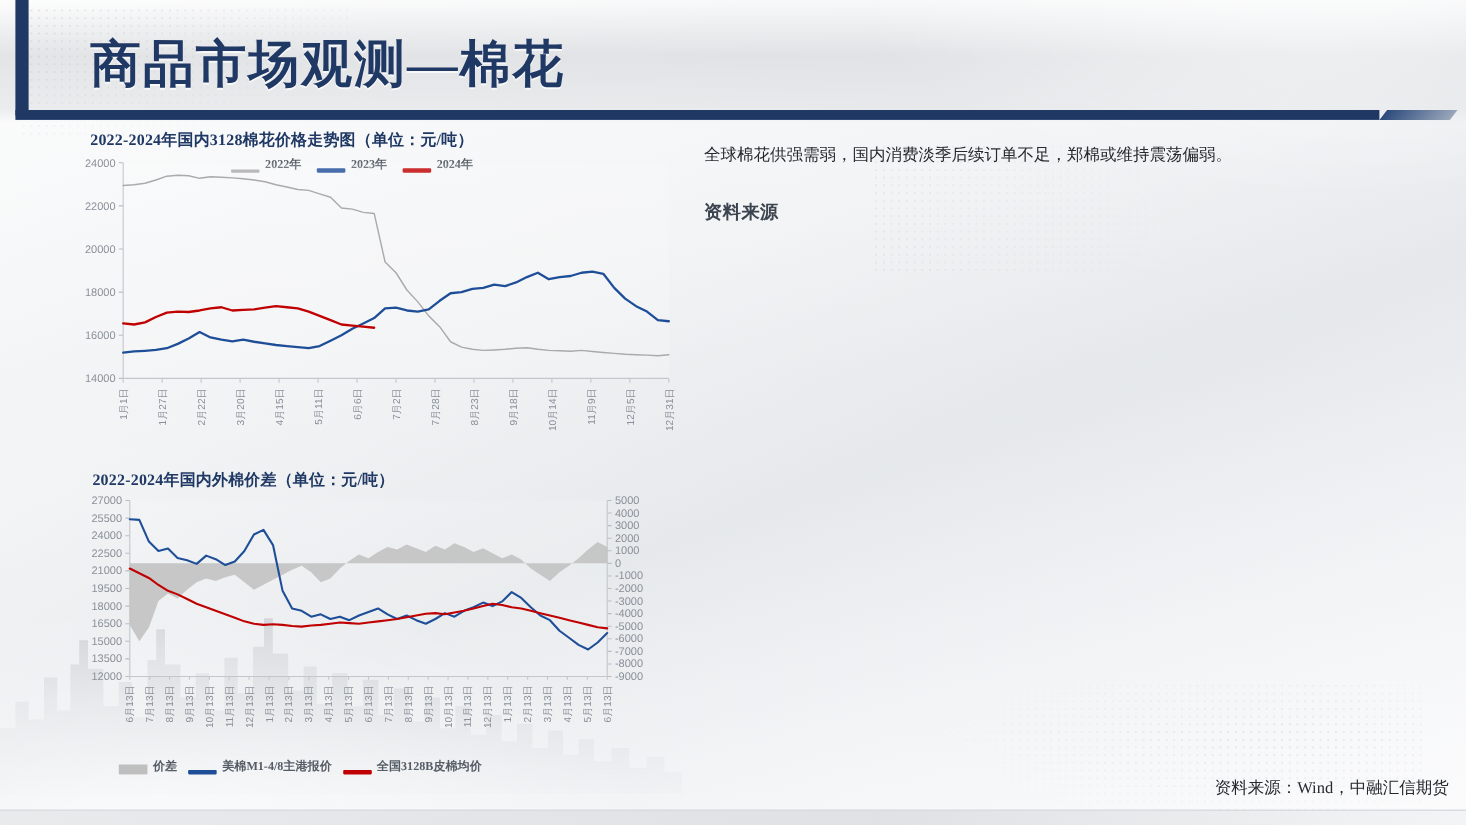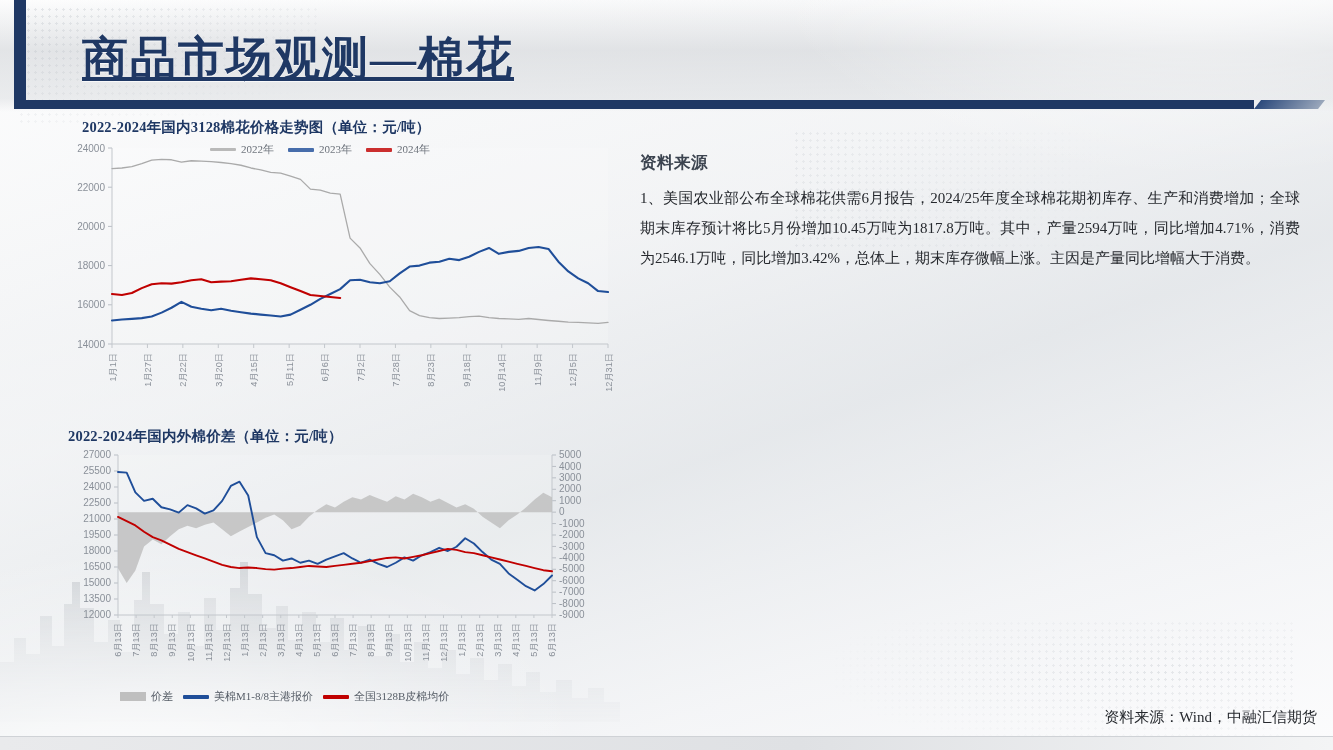--- a/index.html
+++ b/index.html
@@ -60,21 +60,20 @@
   }
   .left-bar {
     position:absolute; left:14px; top:0; width:12px; height:105px;
     background:#1f3864;
   }
   .title {
     position:absolute; left:82px; top:28px;
     font-family:"Liberation Serif","DejaVu Serif",serif;
     font-size:46px; font-weight:700; color:#1f3864; letter-spacing:2px;
     text-shadow: 0 1px 0 rgba(255,255,255,.7);
-    text-decoration: underline;
   }
   .title-rule {
     position:absolute; left:14px; top:100px; width:1240px; height:9px;
     background: linear-gradient(to right, #1f3864 0%, #1f3864 78%, #4a6severe 100%);
   }
   .title-rule-main { background:#1f3864; }
   .title-rule-tail {
     position:absolute; left:1254px; top:100px; width:64px; height:9px;
     background: linear-gradient(to right, #2c4a7c, #9aa7bb);
     transform: skewX(-38deg); transform-origin: left bottom;
@@ -87,21 +86,21 @@
     font-size:14.5px; font-weight:700; color:#1f3864; letter-spacing:.2px;
     white-space:nowrap;
   }
   .chart-box { position:relative; }
 
   .legend-row {
     display:flex; align-items:center; justify-content:center; gap:14px;
     font-size:11px; color:#555c66;
     font-family:"Liberation Serif","DejaVu Serif",serif;
   }
-  .legend-item { display:flex; align-items:center; gap:5px; }
+  .legend-item { display:flex; align-items:flex-end; gap:5px;font-weight:bold; }
   .legend-swatch { display:inline-block; width:26px; height:3px; border-radius:1px; }
   .legend-swatch.area { height:9px; width:26px; border-radius:0; }
 
   .axis-label { font-size:10px; fill:#8a9099;
     font-family:"Liberation Sans","DejaVu Sans",sans-serif; }
   .axis-label-cn { font-size:9.2px; fill:#8a9099;
     font-family:"Liberation Sans","DejaVu Sans",sans-serif; }
 
   
   #right-col {
@@ -217,21 +216,21 @@
         <text x="516.0714285714287" y="217" class="axis-label-cn" transform="rotate(-90 516.0714285714287 217)" text-anchor="end">12月5日</text>
         <line x1="548" y1="208" x2="548" y2="212" stroke="#c3c7cc" stroke-width="1"></line>
         <text x="551.5" y="217" class="axis-label-cn" transform="rotate(-90 551.5 217)" text-anchor="end">12月31日</text>
         <path d="M52.00,32.58L61.92,31.99L71.84,30.62L81.76,27.68L91.68,24.15L101.60,23.37L111.52,23.76L121.44,26.11L131.36,24.74L141.28,25.13L151.20,25.72L161.12,26.50L171.04,27.68L180.96,29.25L190.88,31.99L200.80,33.95L210.72,36.30L220.64,37.09L230.56,40.22L240.48,43.36L250.40,53.16L260.32,54.14L270.24,57.08L280.16,58.06L290.08,102.16L300.00,111.96L309.92,127.64L319.84,138.42L329.76,151.16L339.68,160.96L349.60,174.68L359.52,179.58L369.44,181.54L379.36,182.52L389.28,182.13L399.20,181.54L409.12,180.56L419.04,180.17L428.96,181.54L438.88,182.52L448.80,182.91L458.72,183.30L468.64,182.52L478.56,183.50L488.48,184.48L498.40,185.26L508.32,186.05L518.24,186.44L528.16,186.83L538.08,187.42L548.00,186.44" fill="none" stroke="#aaaaaa" stroke-width="1.3" stroke-linejoin="round" stroke-linecap="round"></path>
         <path d="M52.00,184.48L61.92,183.50L71.84,182.91L81.76,182.13L91.68,180.56L101.60,176.64L111.52,171.74L121.44,165.86L131.36,170.76L141.28,172.72L151.20,174.29L161.12,172.72L171.04,174.68L180.96,176.25L190.88,177.62L200.80,178.60L210.72,179.58L220.64,180.56L230.56,178.60L240.48,173.70L250.40,168.80L260.32,162.92L270.24,158.02L280.16,153.12L290.08,144.30L300.00,143.71L309.92,146.26L319.84,147.24L329.76,145.28L339.68,137.44L349.60,130.58L359.52,129.60L369.44,126.66L379.36,125.68L389.28,122.74L399.20,124.11L409.12,120.78L419.04,115.88L428.96,111.96L438.88,117.84L448.80,115.88L458.72,114.90L468.64,111.96L478.56,110.98L488.48,112.94L498.40,125.68L508.32,135.48L518.24,142.34L528.16,147.24L538.08,155.08L548.00,156.06" fill="none" stroke="#1f4e99" stroke-width="2.1" stroke-linejoin="round" stroke-linecap="round"></path>
         <path d="M52.00,158.02L61.92,159.00L71.84,157.04L81.76,152.14L91.68,148.22L101.60,147.24L111.52,147.63L121.44,146.26L131.36,144.30L141.28,143.32L151.20,146.26L161.12,145.67L171.04,145.28L180.96,143.71L190.88,142.34L200.80,143.32L210.72,144.30L220.64,147.24L230.56,151.16L240.48,155.08L250.40,159.00L260.32,159.98L270.24,160.96L280.16,161.94" fill="none" stroke="#c00000" stroke-width="2.1" stroke-linejoin="round" stroke-linecap="round"></path>
       </svg>
   </div>
 
   <div class="chart-box" style="height:300px;margin-top:14px;">
-    <div class="chart-title" style="position:absolute;left:8px;top:0;">2022-2024年国内外棉价差（单位：元/吨）</div>
+    <div class="chart-title" style="position:absolute;left:24px;top:0;">2022-2024年国内外棉价差（单位：元/吨）</div>
     <svg id="svg-chart2" style="position:absolute;left:0;top:20px;" width="560" height="230" viewBox="0 0 560 230">
         <rect x="58" y="8" width="434" height="160" fill="rgba(255,255,255,0.15)"></rect>
         <line x1="54" y1="168" x2="58" y2="168" stroke="#b9bec5" stroke-width="1"></line>
         <text x="51" y="171.2" text-anchor="end" class="axis-label">12000</text>
         <line x1="54" y1="152" x2="58" y2="152" stroke="#b9bec5" stroke-width="1"></line>
         <text x="51" y="155.2" text-anchor="end" class="axis-label">13500</text>
         <line x1="54" y1="136" x2="58" y2="136" stroke="#b9bec5" stroke-width="1"></line>
         <text x="51" y="139.2" text-anchor="end" class="axis-label">15000</text>
         <line x1="54" y1="120" x2="58" y2="120" stroke="#b9bec5" stroke-width="1"></line>
         <text x="51" y="123.2" text-anchor="end" class="axis-label">16500</text>
@@ -329,42 +328,42 @@
         <line x1="455.8333333333333" y1="168" x2="455.8333333333333" y2="171" stroke="#c3c7cc" stroke-width="1"></line>
         <text x="459.0333333333333" y="176" class="axis-label-cn" transform="rotate(-90 459.0333333333333 176)" text-anchor="end">4月13日</text>
         <line x1="473.91666666666663" y1="168" x2="473.91666666666663" y2="171" stroke="#c3c7cc" stroke-width="1"></line>
         <text x="477.1166666666666" y="176" class="axis-label-cn" transform="rotate(-90 477.1166666666666 176)" text-anchor="end">5月13日</text>
         <line x1="492" y1="168" x2="492" y2="171" stroke="#c3c7cc" stroke-width="1"></line>
         <text x="495.2" y="176" class="axis-label-cn" transform="rotate(-90 495.2 176)" text-anchor="end">6月13日</text>
         <path d="M58.00,121.14L66.68,136.00L75.36,123.43L84.04,99.43L92.72,92.57L101.40,97.14L110.08,89.14L118.76,82.29L127.44,78.86L136.12,81.14L144.80,77.71L153.48,75.43L162.16,82.29L170.84,89.14L179.52,84.57L188.20,80.00L196.88,75.43L205.56,70.86L214.24,67.43L222.92,73.14L231.60,82.29L240.28,78.86L248.96,69.71L257.64,62.86L266.32,57.14L275.00,60.57L283.68,54.86L292.36,50.29L301.04,52.57L309.72,48.00L318.40,51.43L327.08,54.86L335.76,49.14L344.44,52.57L353.12,46.86L361.80,50.29L370.48,54.86L379.16,51.43L387.84,56.00L396.52,60.57L405.20,57.14L413.88,61.71L422.56,69.71L431.24,75.43L439.92,81.14L448.60,73.14L457.28,67.43L465.96,60.57L474.64,52.57L483.32,45.71L492.00,50.29 L492,65.14 L58,65.14 Z" fill="#bfbfbf" fill-opacity="0.85" stroke="none"></path>
         <path d="M58.00,25.07L66.68,25.60L75.36,45.33L84.04,53.87L92.72,51.73L101.40,60.27L110.08,62.40L118.76,65.60L127.44,58.13L136.12,61.33L144.80,66.67L153.48,63.47L162.16,53.87L170.84,38.93L179.52,34.67L188.20,48.53L196.88,90.13L205.56,106.13L214.24,108.27L222.92,113.60L231.60,111.47L240.28,115.73L248.96,113.60L257.64,116.80L266.32,112.53L275.00,109.33L283.68,106.13L292.36,111.47L301.04,115.73L309.72,112.53L318.40,116.80L327.08,120.00L335.76,115.73L344.44,110.40L353.12,113.60L361.80,108.27L370.48,105.07L379.16,100.80L387.84,104.00L396.52,99.73L405.20,91.20L413.88,96.53L422.56,105.07L431.24,112.53L439.92,116.80L448.60,126.40L457.28,132.80L465.96,139.20L474.64,143.47L483.32,137.07L492.00,128.53" fill="none" stroke="#1f4e99" stroke-width="1.9" stroke-linejoin="round" stroke-linecap="round"></path>
         <path d="M58.00,69.87L66.68,74.13L75.36,78.40L84.04,84.80L92.72,90.13L101.40,93.33L110.08,97.60L118.76,101.87L127.44,105.07L136.12,108.27L144.80,111.47L153.48,114.67L162.16,117.87L170.84,120.00L179.52,121.07L188.20,120.53L196.88,121.07L205.56,122.13L214.24,122.67L222.92,121.60L231.60,121.07L240.28,120.00L248.96,118.93L257.64,119.47L266.32,120.00L275.00,118.93L283.68,117.87L292.36,116.80L301.04,115.73L309.72,114.13L318.40,112.53L327.08,110.93L335.76,110.40L344.44,111.47L353.12,109.87L361.80,108.27L370.48,106.13L379.16,104.00L387.84,101.87L396.52,102.93L405.20,105.07L413.88,106.13L422.56,108.27L431.24,110.40L439.92,112.53L448.60,114.67L457.28,116.80L465.96,118.93L474.64,121.07L483.32,123.20L492.00,124.27" fill="none" stroke="#c00000" stroke-width="1.9" stroke-linejoin="round" stroke-linecap="round"></path>
       </svg>
-    <div class="legend-row" style="position:absolute;left:60px;top:262px;gap:10px;">
+    <div class="legend-row" style="position:absolute;left:48px;top:262px;gap:10px;">
       <div class="legend-item">
         <span class="legend-swatch area" style="background:#bfbfbf"></span>
         <span>价差</span>
       </div>
       <div class="legend-item">
         <span class="legend-swatch" style="background:#1f4e99;height:4px;"></span>
-        <span>美棉M1-8/8主港报价</span>
+        <span>美棉M1-4/8主港报价</span>
       </div>
       <div class="legend-item">
         <span class="legend-swatch" style="background:#c00000;height:4px;"></span>
         <span>全国3128B皮棉均价</span>
       </div>
     </div>
   </div>
 </div>
 
 <div id="right-col">
+  <div class="body-text para">全球棉花供强需弱，国内消费淡季后续订单不足，郑棉或维持震荡偏弱。</div>
 
   <div class="block-gap"></div>
 
   <div class="section-head">资料来源</div>
-  <div class="body-text para">1、美国农业部公布全球棉花供需6月报告，2024/25年度全球棉花期初库存、生产和消费增加；全球期末库存预计将比5月份增加10.45万吨为1817.8万吨。其中，产量2594万吨，同比增加4.71%，消费为2546.1万吨，同比增加3.42%，总体上，期末库存微幅上涨。主因是产量同比增幅大于消费。</div>
 
   <div class="block-gap"></div>
 
 </div>
 
 <div id="footer-source" class="body-text">资料来源：Wind，中融汇信期货</div>
 <div id="footer-strip"></div>
 
 </body></html>

